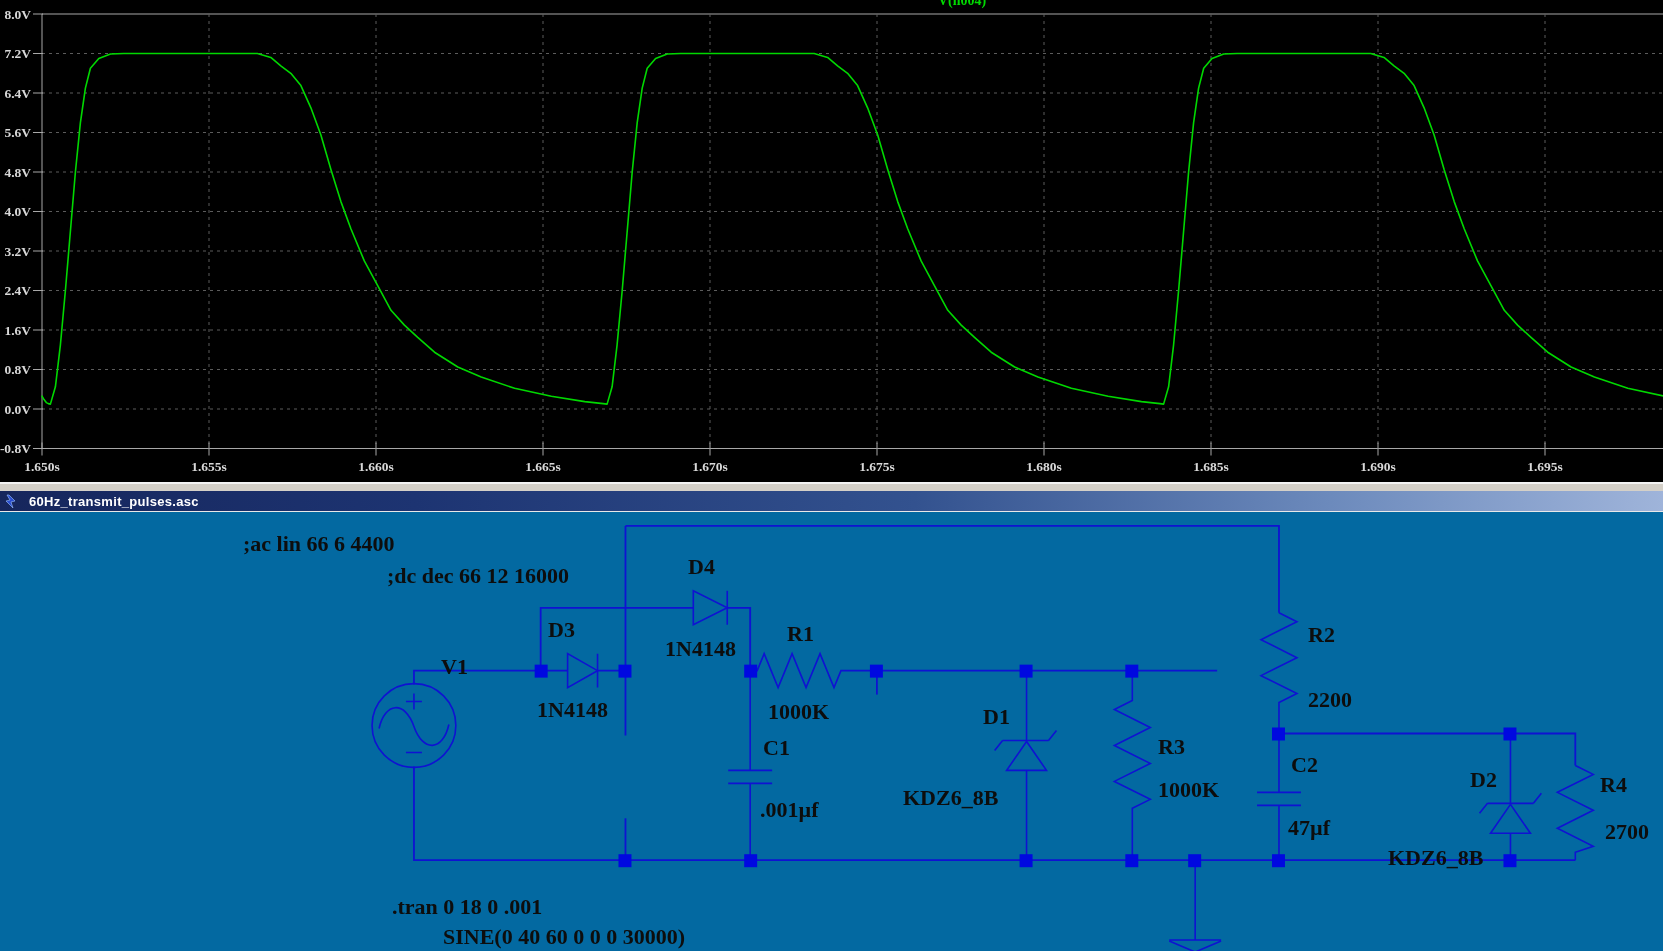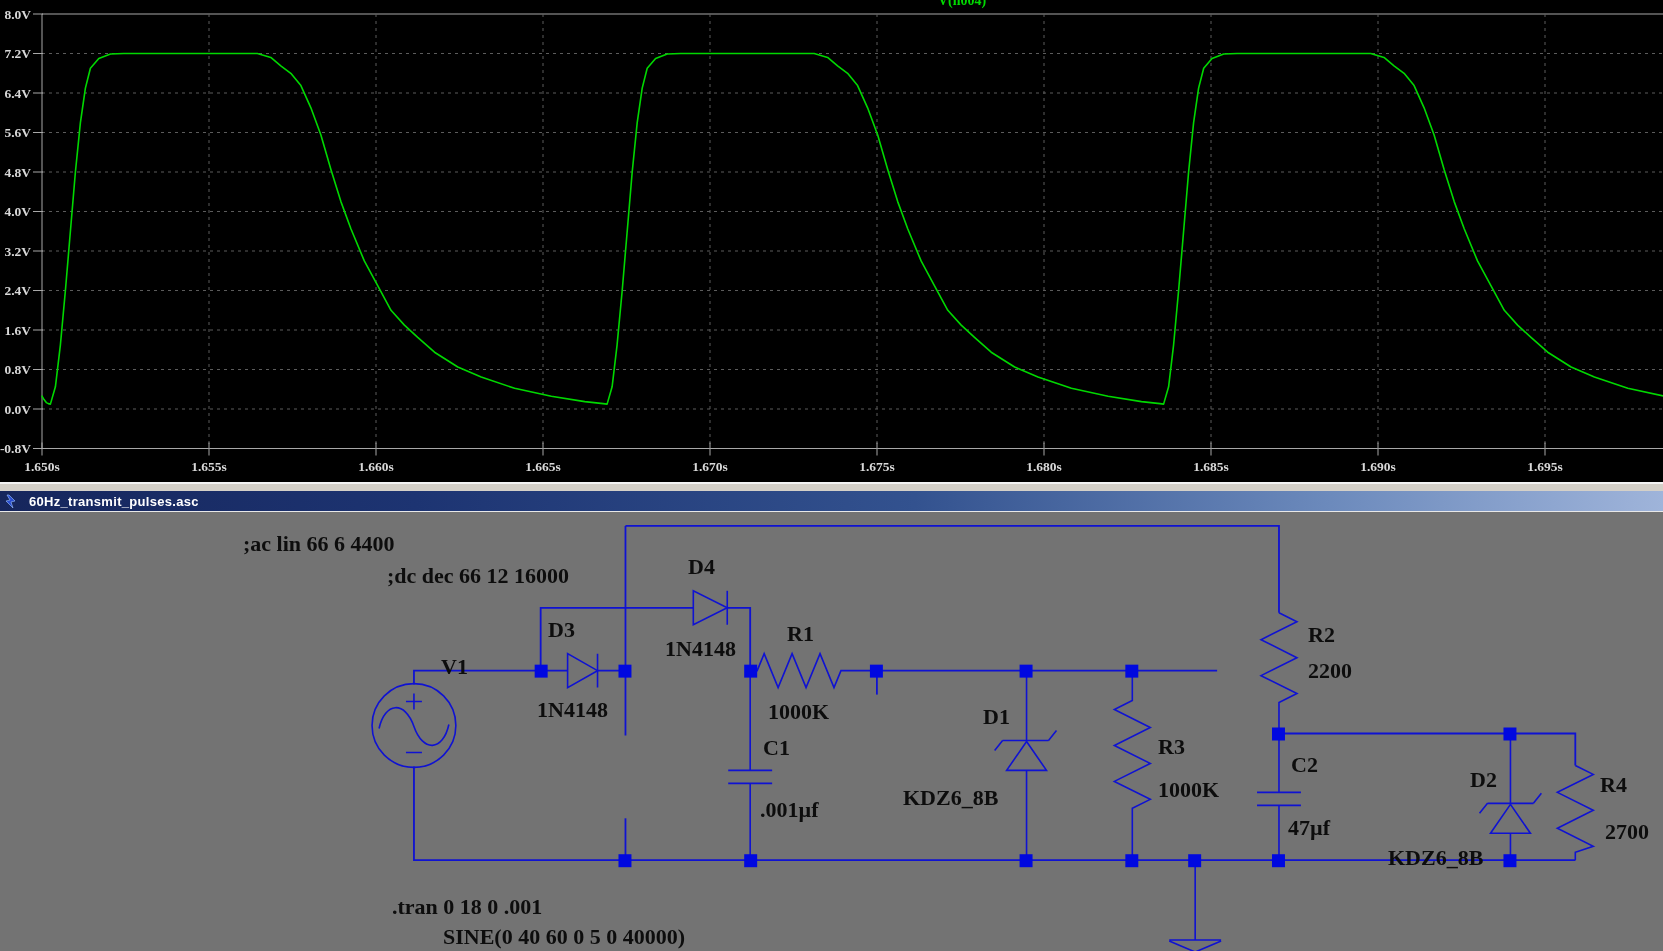--- a/index.html
+++ b/index.html
@@ -18,21 +18,21 @@
   #sep{position:absolute;left:0;top:482px;width:1663px;height:9px;background:#d4d0c8;
     border-top:2px solid #f4f4f4;box-sizing:border-box;}
   #titlebar{position:absolute;left:0;top:491px;width:1663px;height:21px;
     background:linear-gradient(90deg,#16265c 0%,#1d3472 25%,#33528f 55%,#6c8abc 80%,#9fb4da 100%);
     display:flex;align-items:center;border-bottom:1px solid #e8e8e8;box-sizing:border-box;}
   #titlebar-icon{width:18px;height:15px;margin-left:4px;flex:none;}
   #title-text{color:#fff;font:bold 13px "Liberation Sans",sans-serif;margin-left:7px;
     letter-spacing:.3px;white-space:pre;}
 
   
-  #schematic{position:absolute;left:0;top:512px;width:1663px;height:439px;background:#737373;}
+  #schematic{position:absolute;left:0;top:512px;width:1663px;height:439px;background:#0369a1;}
   #schematic-svg{position:absolute;left:0;top:0;}
   .slabel{position:absolute;color:#0d0d0d;font:bold 22px "Liberation Serif",serif;
     white-space:pre;line-height:1.0;}
   .wire{stroke:#0f12d2;stroke-width:1.8;fill:none;}
   .sym{stroke:#0f12d2;stroke-width:1.6;fill:none;}
   .junction{fill:#0008e0;stroke:none;}
 </style>
 </head>
 <body>
 
@@ -217,23 +217,23 @@
     <div class="slabel" style="left:665px;top:126px">1N4148</div>
     <div class="slabel" style="left:787px;top:111px">R1</div>
     <div class="slabel" style="left:768px;top:189px">1000K</div>
     <div class="slabel" style="left:763px;top:225px">C1</div>
     <div class="slabel" style="left:760px;top:287px">.001µf</div>
     <div class="slabel" style="left:983px;top:194px">D1</div>
     <div class="slabel" style="left:903px;top:275px">KDZ6_8B</div>
     <div class="slabel" style="left:1158px;top:224px">R3</div>
     <div class="slabel" style="left:1158px;top:267px">1000K</div>
     <div class="slabel" style="left:1308px;top:112px">R2</div>
-    <div class="slabel" style="left:1308px;top:148px">2200</div>
+    <div class="slabel" style="left:1308px;top:177px">2200</div>
     <div class="slabel" style="left:1291px;top:242px">C2</div>
     <div class="slabel" style="left:1288px;top:305px">47µf</div>
     <div class="slabel" style="left:1470px;top:257px">D2</div>
     <div class="slabel" style="left:1388px;top:335px">KDZ6_8B</div>
     <div class="slabel" style="left:1600px;top:262px">R4</div>
     <div class="slabel" style="left:1605px;top:309px">2700</div>
     <div class="slabel" style="left:392px;top:384px">.tran 0 18 0 .001</div>
-    <div class="slabel" style="left:443px;top:414px">SINE(0 40 60 0 5 0 40000)</div>
+    <div class="slabel" style="left:443px;top:414px">SINE(0 40 60 0 0 0 30000)</div>
   </div>
 </div>
 
 </body></html>

